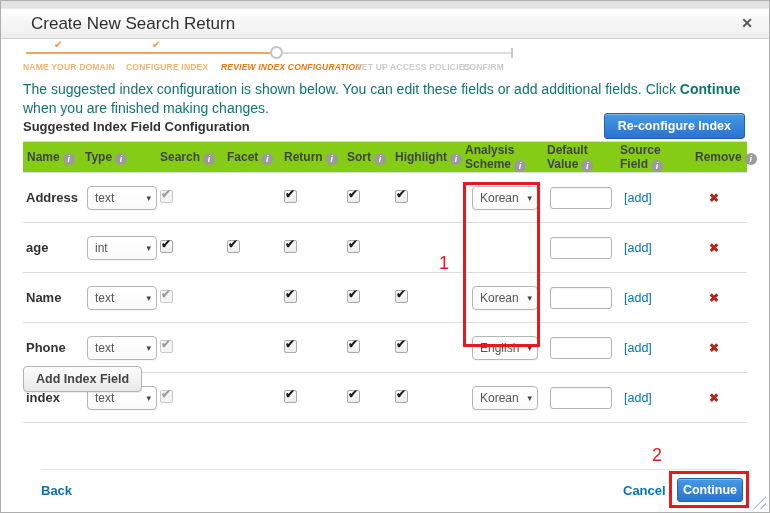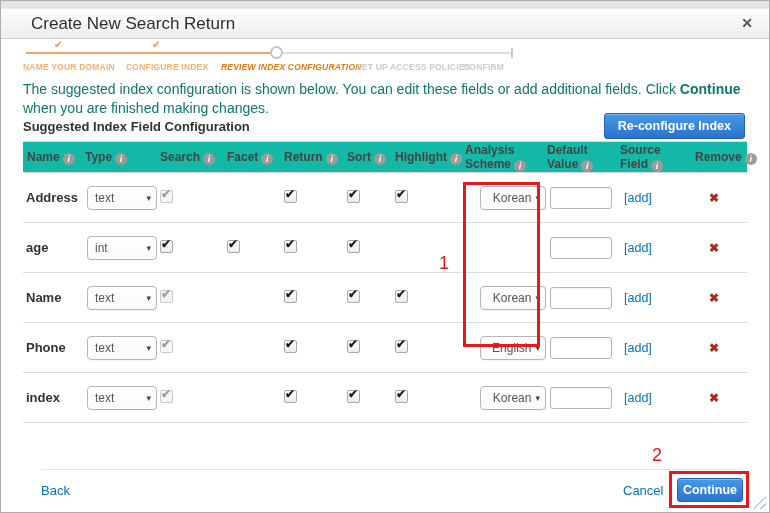--- a/index.html
+++ b/index.html
@@ -37,42 +37,42 @@
   
   .btn { display:inline-flex; align-items:center; justify-content:center; cursor:pointer; border-radius:3px; font-family:inherit; }
   .btn.blue { background:linear-gradient(#459be7,#2a72ce); border:1px solid #2462ae; color:#fff; font-weight:bold; font-size:12.5px; box-shadow:inset 0 1px 0 rgba(255,255,255,.3); }
   .btn.reconfig { position:absolute; right:24px; top:112px; height:26px; padding:3px 13px; }
   .btn.grey { position:absolute; left:22px; top:365px; height:26px; padding:0 12px; background:linear-gradient(#fdfdfd,#e9e9e9); border:1px solid #b3b3b3; border-radius:4px; color:#444; font-weight:bold; font-size:12.5px; box-shadow:0 1px 1px rgba(0,0,0,.08); }
   .btn.continue { position:absolute; left:676px; top:477px; width:66px; height:24px; }
 
   
   .table { position:absolute; left:22px; top:140px; width:724px; }
   .tr { display:grid; grid-template-columns:58px 75px 67px 57px 63px 48px 70px 82px 73px 75px 56px; align-items:center; }
-  .tr.thead { height:32px; background:#14b8a6; border-top:1px solid #dadada; border-bottom:1px solid #dadada; }
+  .tr.thead { height:32px; background:#84cc16; border-top:1px solid #dadada; border-bottom:1px solid #dadada; }
   .tr.trow { height:50px; border-bottom:1px solid #ddd; }
   .th { font-size:12px; font-weight:bold; color:#444; line-height:14px; padding-left:4px; }
   .th.nw { white-space:nowrap; }
   .td { padding-left:4px; font-size:13px; color:#333; }
   .td.fname { font-weight:bold; padding-left:3px; }
   .info { display:inline-block; width:12px; height:12px; margin-left:3px; border-radius:50%; background:#9b9b9b; color:#fff; font-size:9px; font-weight:bold; font-style:italic; line-height:12px; text-align:center; vertical-align:-1px; cursor:pointer; }
   .select { display:inline-flex; align-items:center; justify-content:space-between; height:24px; padding:0 5px 0 7px; border:1px solid #b5b5b5; border-radius:4px; background:linear-gradient(#ffffff,#fafafa); font-size:12px; color:#555; cursor:pointer; box-shadow:0 1px 1px rgba(0,0,0,.04); }
   .select .caret { font-size:9px; color:#444; margin-left:4px; }
   .sel-type { width:70px; margin-left:2px;justify-content:space-between; }
-  .sel-scheme { width:66px; margin-left:15px;justify-content:flex-end; }
+  .sel-scheme { width:66px; margin-left:7px; }
   .cbx { position:relative; display:inline-block; width:13px; height:13px; border:1px solid #a9a9a9; border-radius:2px; background:linear-gradient(#fefefe,#ececec); cursor:pointer; }
   .cbx .tick { position:absolute; left:0px; top:-4px; font-size:12px; font-weight:bold; color:#1c1c1c; }
   .cbx.dis { background:#f5f5f5; border-color:#c9c9c9; }
   .cbx.dis .tick { color:#9c9c9c; }
   .txt { width:62px; height:22px; margin-left:3px; border:1px solid #b5b5b5; border-radius:3px; box-shadow:inset 0 1px 2px rgba(0,0,0,.06); font-family:inherit; font-size:12px; padding:0 4px; }
   .addlink { font-size:12.5px; color:#0073bb; text-decoration:none; padding-left:4px; cursor:pointer; }
   .remove { display:block; text-align:center; width:100%; font-size:12px; font-weight:bold; color:#b0281c; cursor:pointer; padding-right:14px; }
 
   
   .divider { position:absolute; left:40px; top:468px; width:696px; height:1px; background:#e4e4e4; }
-  .link { position:absolute; font-size:13px; font-weight:normal; color:#0073bb; text-decoration:none; cursor:pointer; }
+  .link { position:absolute; font-size:13px; font-weight:bold; color:#0073bb; text-decoration:none; cursor:pointer; }
   .back { left:40px; top:482px; }
   .cancel { left:622px; top:482px; }
 
   
   .ann-box { position:absolute; border:3px solid #e8191c; pointer-events:none; }
   .ann-box.b1 { left:462px; top:181px; width:77px; height:165px; }
   .ann-box.b2 { left:668px; top:470px; width:80px; height:37px; }
   .ann-num { position:absolute; color:#e8191c; font-size:18px; }
   .ann-num.n1 { left:438px; top:252px; }
   .ann-num.n2 { left:651px; top:444px; }
@@ -231,20 +231,21 @@
             <span class="caret">▾</span>
           </div></div>
       <div class="td"><input class="txt" value="" style=""></div>
       <div class="td"><a class="addlink">[add]</a></div>
       <div class="td">
           <span class="remove">✖</span>
         </div>
     </div>
   </div>
 
+  <button class="btn grey">Add Index Field</button>
 
   <div class="divider"></div>
   <a class="link back">Back</a>
   <a class="link cancel">Cancel</a>
   <button class="btn blue continue">Continue</button>
 
   <div class="ann-box b1"></div>
   <span class="ann-num n1">1</span>
   <div class="ann-box b2"></div>
   <span class="ann-num n2">2</span>

